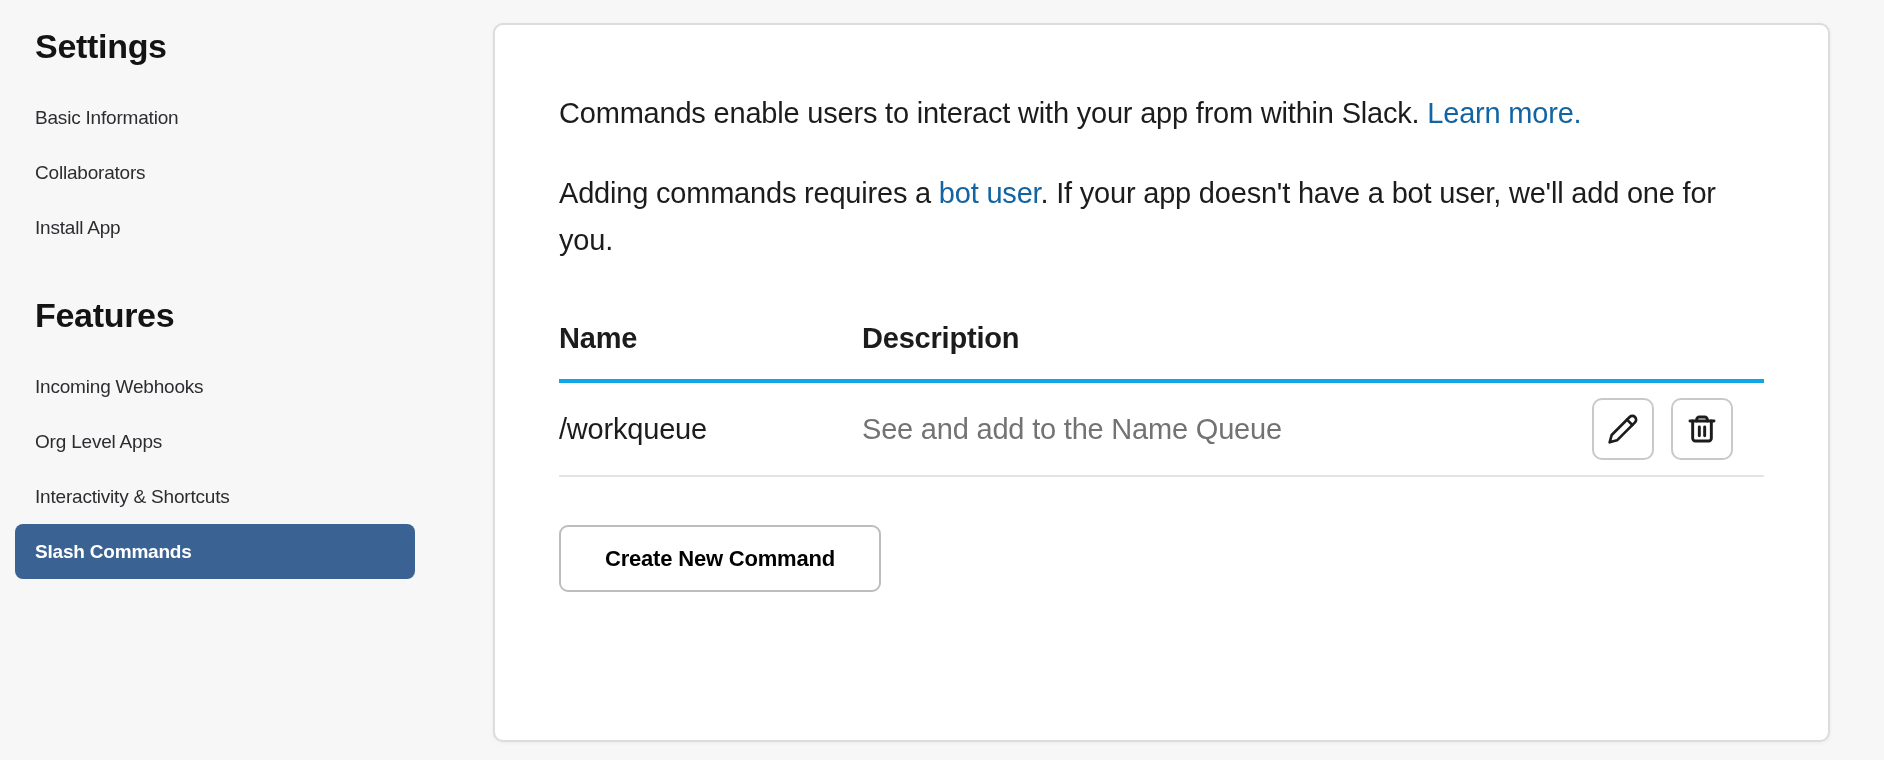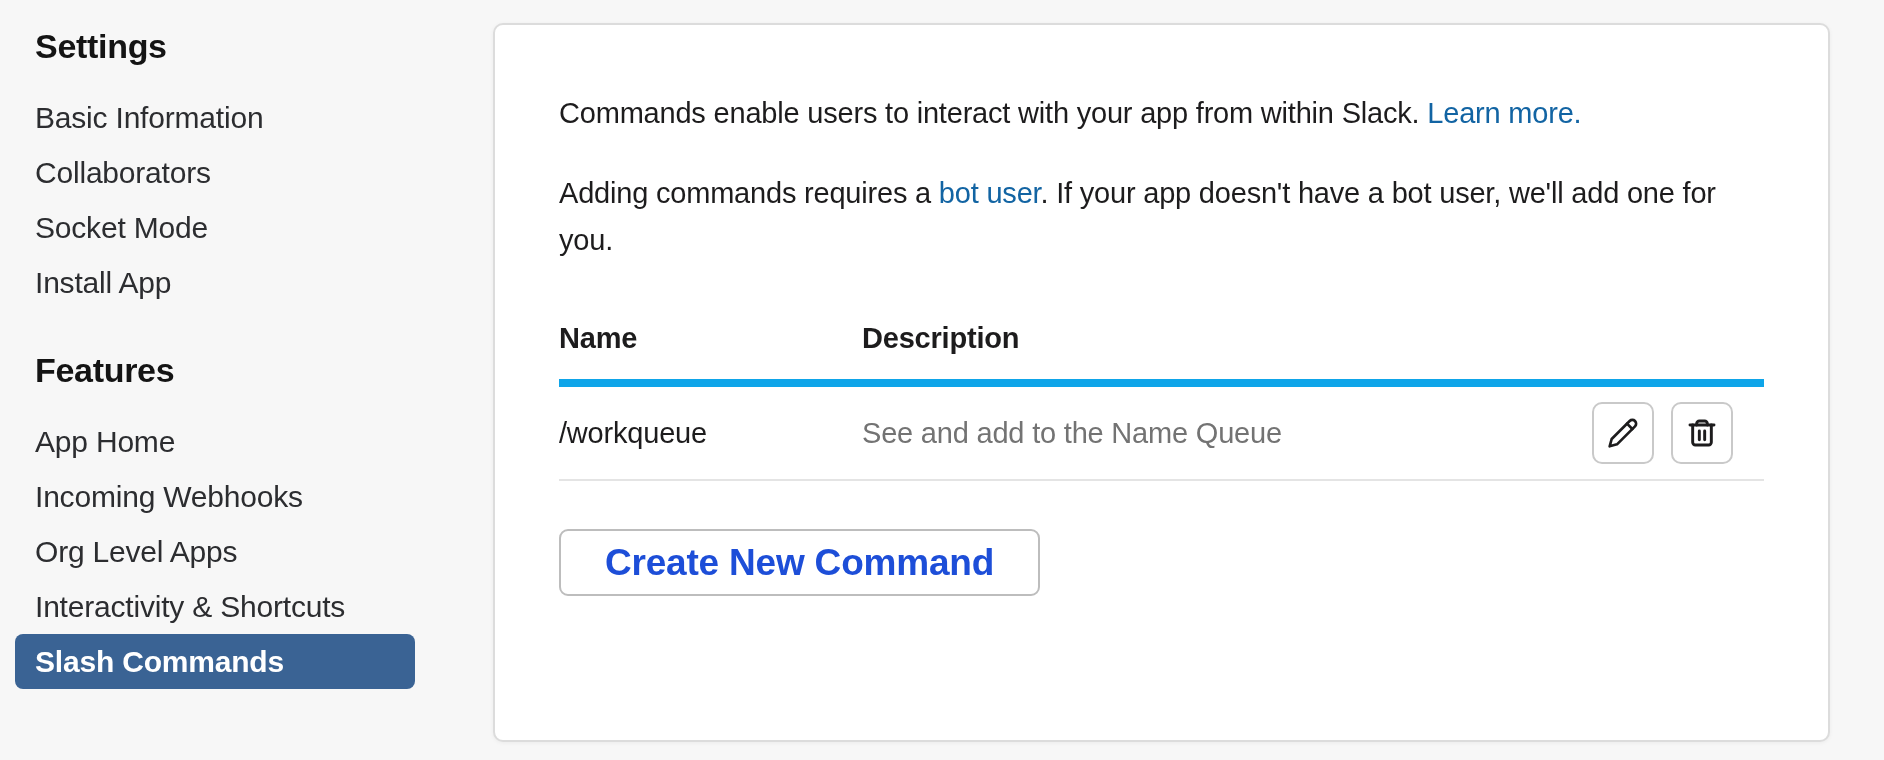--- a/index.html
+++ b/index.html
@@ -15,21 +15,21 @@
 
   
   .sidebar { position: absolute; top: 26px; left: 15px; width: 400px; }
   .side-heading {
     font-size: 34px; font-weight: 700; color: #141414;
     margin: 0 0 24px 20px; line-height: 40px; letter-spacing: -0.3px;
   }
   .side-heading.features { margin-top: 40px; }
   .side-item {
     display: flex; align-items: center;
-    font-size: 30px; color: #2c2d30;
+    font-size: 19px; color: #2c2d30;
     padding: 12px 20px; line-height: 31px;
     border-radius: 8px; cursor: pointer; text-decoration: none;
     letter-spacing: -0.2px;
   }
   .side-item.selected { background: #3a6394; color: #ffffff; font-weight: 700; }
 
   
   .card {
     position: absolute; left: 493px; top: 23px;
     width: 1337px; height: 719px;
@@ -37,21 +37,21 @@
     border: 2px solid #dcdcdc; border-radius: 10px;
     box-shadow: 0 1px 4px rgba(0,0,0,0.05);
     padding: 0 64px;
   }
   .intro { margin: 66px 0 0; font-size: 29px; line-height: 45px; letter-spacing: -0.2px; }
   .note  { margin: 34px 0 0; font-size: 29px; line-height: 47px; letter-spacing: -0.2px; }
   .link  { color: #1264a3; text-decoration: none; cursor: pointer; }
 
   .thead {
     display: flex; margin-top: 56px; padding-bottom: 22px;
-    border-bottom: 8px solid #0ea5e9;
+    border-bottom: 4px solid #0ea5e9;
     font-weight: 700; font-size: 29px; line-height: 37px; letter-spacing: -0.2px;
   }
   .col-name { width: 303px; flex-shrink: 0; }
   .col-desc { flex: 1; }
   .trow {
     display: flex; align-items: center; height: 94px;
     border-bottom: 2px solid #e4e4e4;
     font-size: 29px; letter-spacing: -0.2px; justify-content: center;
   }
   .desc { color: #737373; }
@@ -60,40 +60,38 @@
     width: 62px; height: 62px; padding: 0;
     border: 2px solid #c9c9c9; border-radius: 10px;
     background: #ffffff; color: #1d1c1d;
     display: flex; align-items: center; justify-content: center;
     cursor: pointer;
   }
   .icon-btn svg { width: 32px; height: 32px; display: block; }
 
   .create-btn {
     margin-top: 48px; height: 67px; padding: 0 44px;
-    font-size: 37px; font-weight: 700; letter-spacing: -0.2px;
-    font-family: inherit; color: #1d4ed8;
+    font-size: 22px; font-weight: 700; letter-spacing: -0.2px;
+    font-family: inherit; color: #000000;
     background: #ffffff; border: 2px solid #bdbdbd; border-radius: 9px;
     cursor: pointer;
   }
 </style>
 </head>
 <body>
 
 <div class="sidebar">
   <div class="side-heading">Settings</div>
   <nav>
     <a class="side-item">Basic Information</a>
     <a class="side-item">Collaborators</a>
-    <a class="side-item">Socket Mode</a>
     <a class="side-item">Install App</a>
   </nav>
   <div class="side-heading features">Features</div>
   <nav>
-    <a class="side-item">App Home</a>
     <a class="side-item">Incoming Webhooks</a>
     <a class="side-item">Org Level Apps</a>
     <a class="side-item">Interactivity &amp; Shortcuts</a>
     <a class="side-item selected">Slash Commands</a>
   </nav>
 </div>
 
 <div class="card">
 
   <p class="intro"><span>Commands enable users to interact with your app from within Slack. </span><a class="link">Learn more.</a></p>

